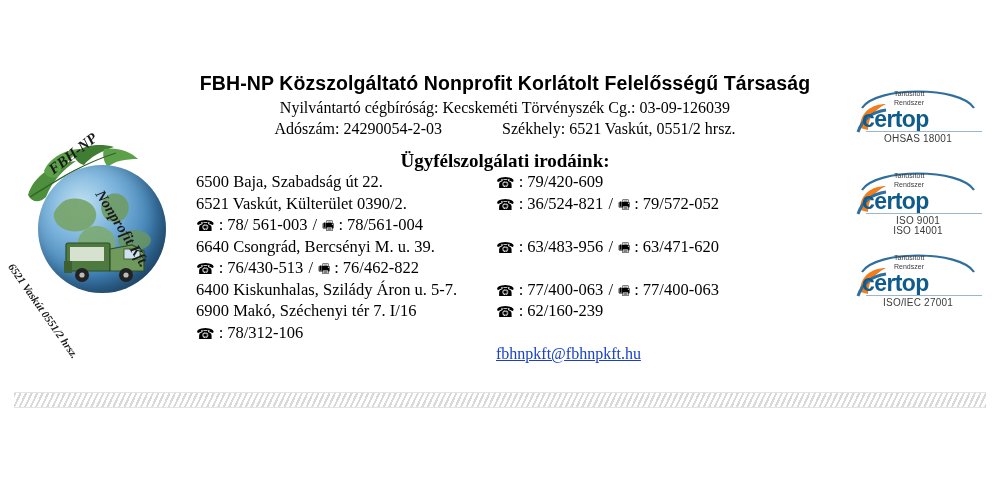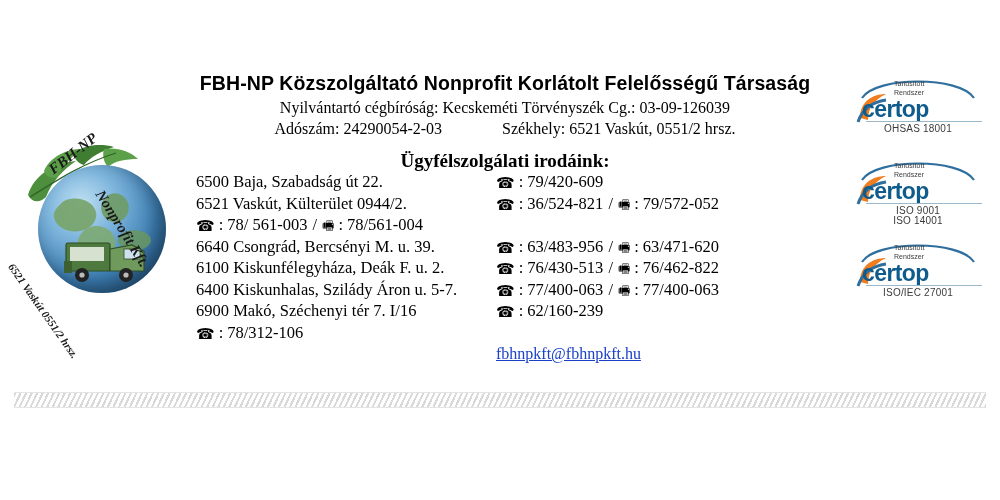--- a/index.html
+++ b/index.html
@@ -178,21 +178,21 @@
   .email-row .contacts a {
     color: #1a41c8;
     text-decoration: underline;
     font-size: 16px;
   }
 
   
   .certs {
     position: absolute;
     right: 8px;
-    top: 74px;
+    top: 84px;
     width: 148px;
   }
   .cert {
     position: relative;
     height: 76px;
     margin-bottom: 6px;
     text-align: center;
   }
   .cert .cert-arc {
     position: absolute;
@@ -317,21 +317,21 @@
     <div class="office-row">
       <span class="addr">6500 Baja, Szabadság út 22.</span>
       <span class="contacts">
         <span class="ico">☎</span>
         <span class="colon">:</span>
         <span>79/420-609</span>
       </span>
     </div>
 
     <div class="office-row">
-      <span class="addr">6521 Vaskút, Külterület 0944/2.</span>
+      <span class="addr">6521 Vaskút, Külterület 0390/2.</span>
       <span class="contacts">
         <span class="ico">☎</span>
         <span class="colon">:</span>
         <span>36/524-821</span>
         <span class="sep">/</span>
         <span class="ico fax-ico">🖷</span>
         <span class="colon">:</span>
         <span>79/572-052</span>
       </span>
     </div>
@@ -355,21 +355,20 @@
         <span class="colon">:</span>
         <span>63/483-956</span>
         <span class="sep">/</span>
         <span class="ico fax-ico">🖷</span>
         <span class="colon">:</span>
         <span>63/471-620</span>
       </span>
     </div>
 
     <div class="office-row">
-      <span class="addr">6100 Kiskunfélegyháza, Deák F. u. 2.</span>
       <span class="contacts">
         <span class="ico">☎</span>
         <span class="colon">:</span>
         <span>76/430-513</span>
         <span class="sep">/</span>
         <span class="ico fax-ico">🖷</span>
         <span class="colon">:</span>
         <span>76/462-822</span>
       </span>
     </div>

